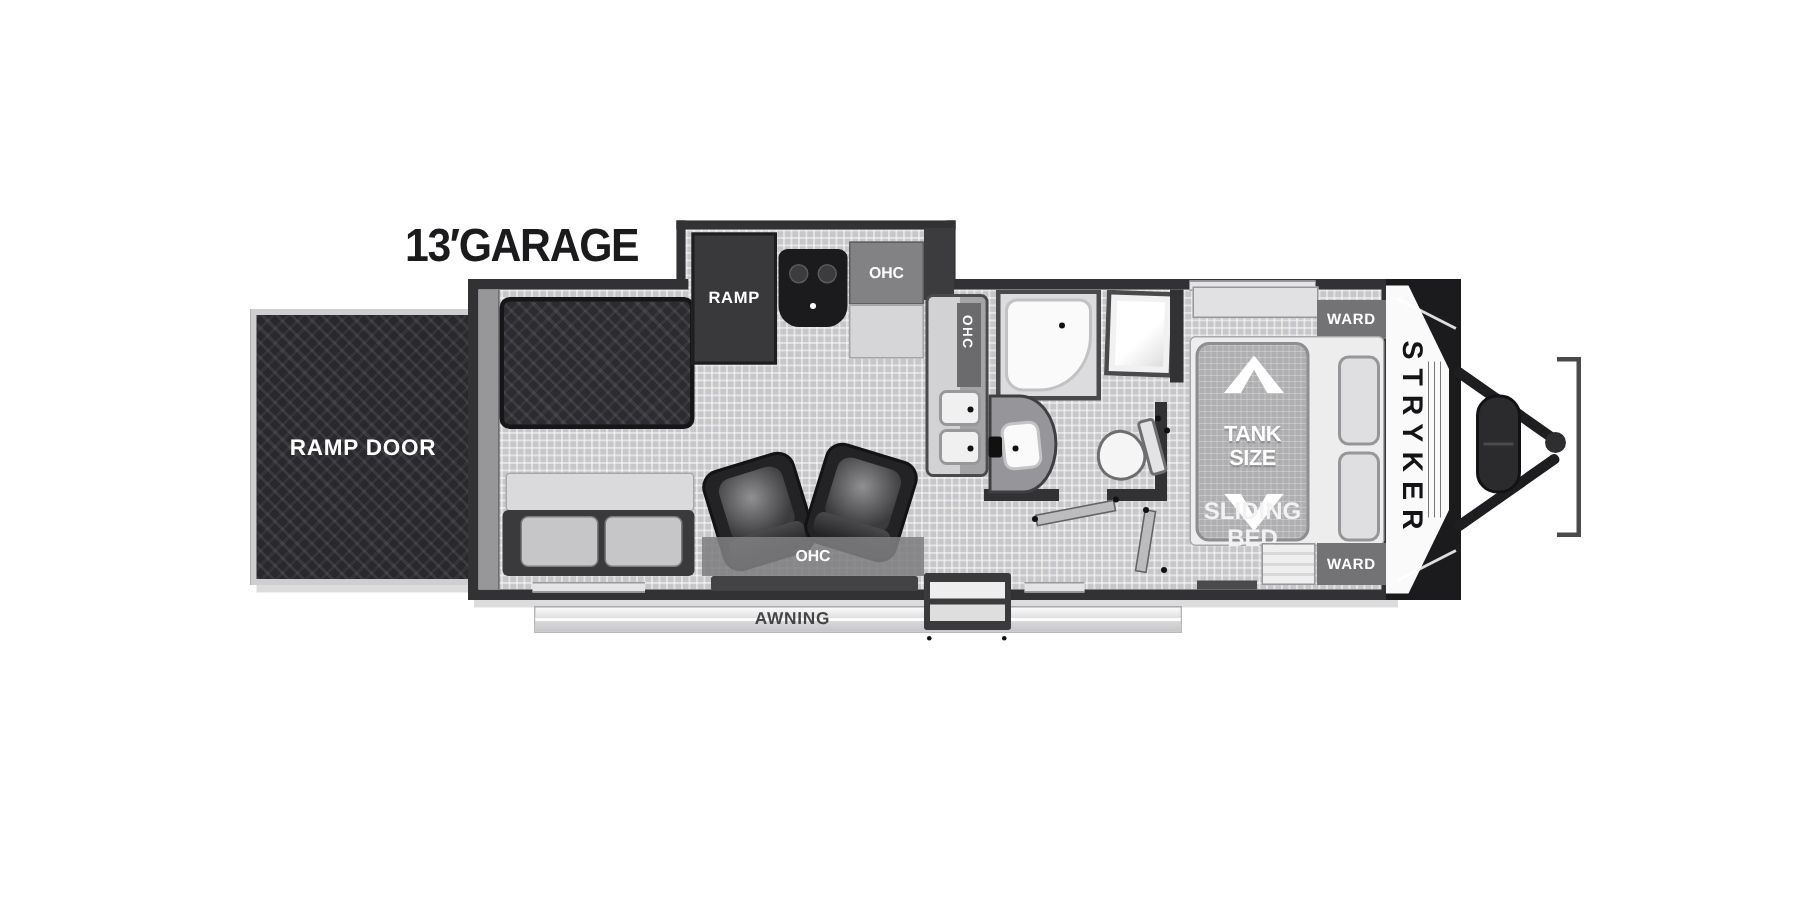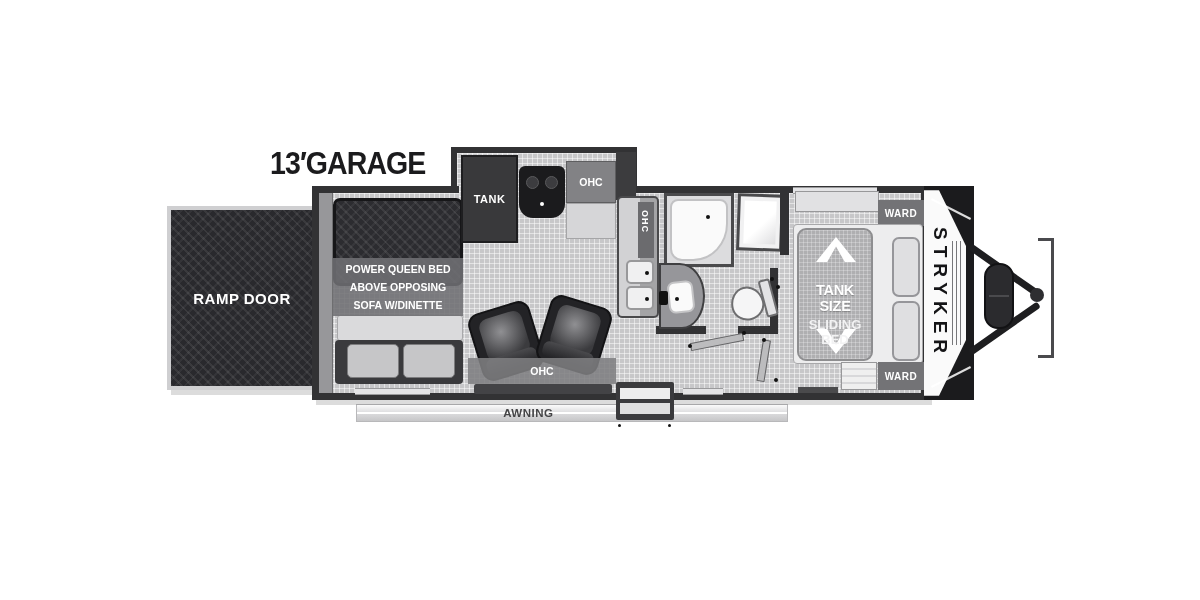--- a/index.html
+++ b/index.html
@@ -72,29 +72,23 @@
 
   <div class="abs plate" style="left:333px;top:198px;width:130px;height:88px;border:3px solid #161618;border-radius:7px;background-color:#2c2c30;"></div>
 
   <div class="abs" style="left:337px;top:315px;width:126px;height:26px;background:#dadadc;border:1px solid #a8a8aa;border-radius:3px;"></div>
 
   <div class="abs" style="left:335px;top:340px;width:128px;height:44px;background:#3a3a3d;border-radius:4px;">
     <div class="abs" style="left:12px;top:4px;width:52px;height:34px;background:#c6c6c8;border:1px solid #7c7c7e;border-radius:5px;"></div>
     <div class="abs" style="left:68px;top:4px;width:52px;height:34px;background:#c6c6c8;border:1px solid #7c7c7e;border-radius:5px;"></div>
   </div>
 
-  <div class="abs" style="left:333px;top:258px;width:130px;height:58px;background:rgba(112,112,115,.88);color:#fff;
-       font-size:10.5px;font-weight:bold;text-align:center;line-height:18px;padding-top:2px;">
-    <div>POWER QUEEN BED</div>
-    <div>ABOVE OPPOSING</div>
-    <div>SOFA W/DINETTE</div>
-  </div>
 
   <div class="abs lblbox" style="left:461px;top:155px;width:57px;height:88px;background:#39393b;border:2px solid #1e1e20;font-size:11px;letter-spacing:.5px;">
-    <span>TANK</span>
+    <span>RAMP</span>
   </div>
 
   <div class="abs" style="left:519px;top:166px;width:46px;height:52px;background:#1b1b1d;border-radius:6px 6px 14px 14px;">
     <div class="abs" style="left:7px;top:10px;width:13px;height:13px;border-radius:50%;background:#3c3c3f;border:1px solid #5a5a5c;"></div>
     <div class="abs" style="left:26px;top:10px;width:13px;height:13px;border-radius:50%;background:#3c3c3f;border:1px solid #5a5a5c;"></div>
     <div class="abs" style="left:21px;top:36px;width:4px;height:4px;border-radius:50%;background:#ffffff;"></div>
   </div>
 
   <div class="abs lblbox" style="left:566px;top:161px;width:50px;height:42px;background:#828285;border:1px solid #5e5e60;font-size:10.5px;">
     <span>OHC</span>
@@ -173,21 +167,21 @@
     <div class="abs" style="left:98px;top:12px;width:28px;height:60px;background:#dfdfe1;border:2px solid #96969a;border-radius:7px;"></div>
     <div class="abs" style="left:98px;top:76px;width:28px;height:60px;background:#dfdfe1;border:2px solid #96969a;border-radius:7px;"></div>
   </div>
 
   <div class="abs" style="left:797px;top:228px;width:76px;height:133px;border-radius:9px;border:2px solid #8e8e90;
        background-color:#afafb1;background-image:linear-gradient(rgba(255,255,255,.25) 1px, transparent 1px),linear-gradient(90deg, rgba(255,255,255,.25) 1px, transparent 1px);background-size:4px 4px;">
     <div class="abs chev chev-up" style="left:17px;top:7px;width:40px;height:25px;"></div>
     <div class="abs chev chev-dn" style="left:17px;top:99px;width:40px;height:25px;"></div>
     <div class="abs" style="left:0;right:0;top:52px;text-align:center;color:#ffffff;">
       <div style="font-size:14.5px;font-weight:800;letter-spacing:-.3px;text-shadow:0 1px 1px rgba(0,0,0,.25);">TANK SIZE</div>
-      <div style="font-size:13px;font-weight:bold;color:#f2f2f3;margin-top:3px;">SLIDING BED</div>
+      <div style="font-size:16px;font-weight:bold;color:#f2f2f3;margin-top:19px;">SLIDING BED</div>
     </div>
   </div>
 
   <div class="abs" style="left:841px;top:362px;width:36px;height:28px;border:1px solid #98989a;
        background:repeating-linear-gradient(180deg,#efefef 0 5px,#d8d8da 5px 7px);"></div>
   <div class="abs lblbox" style="left:878px;top:362px;width:46px;height:28px;background:#737376;font-size:10px;letter-spacing:.5px;">
     <span>WARD</span>
   </div>
   <div class="abs" style="left:798px;top:387px;width:40px;height:6px;background:#4a4a4c;"></div>
 

